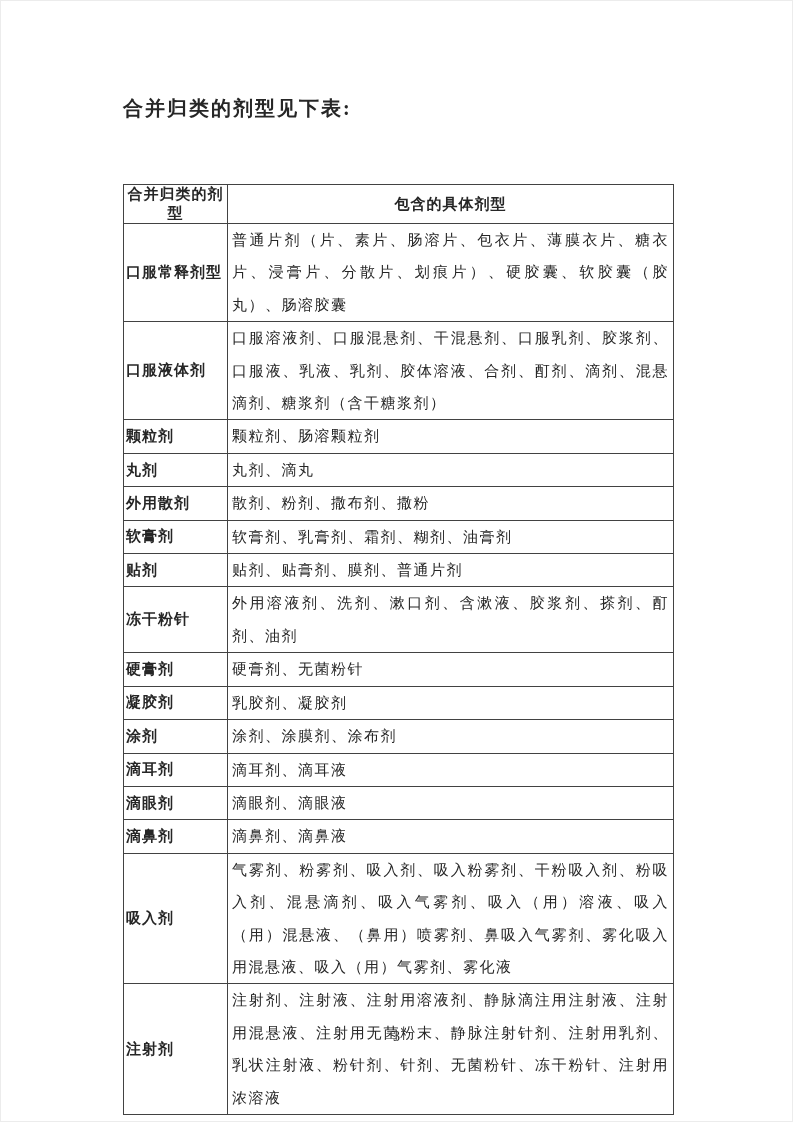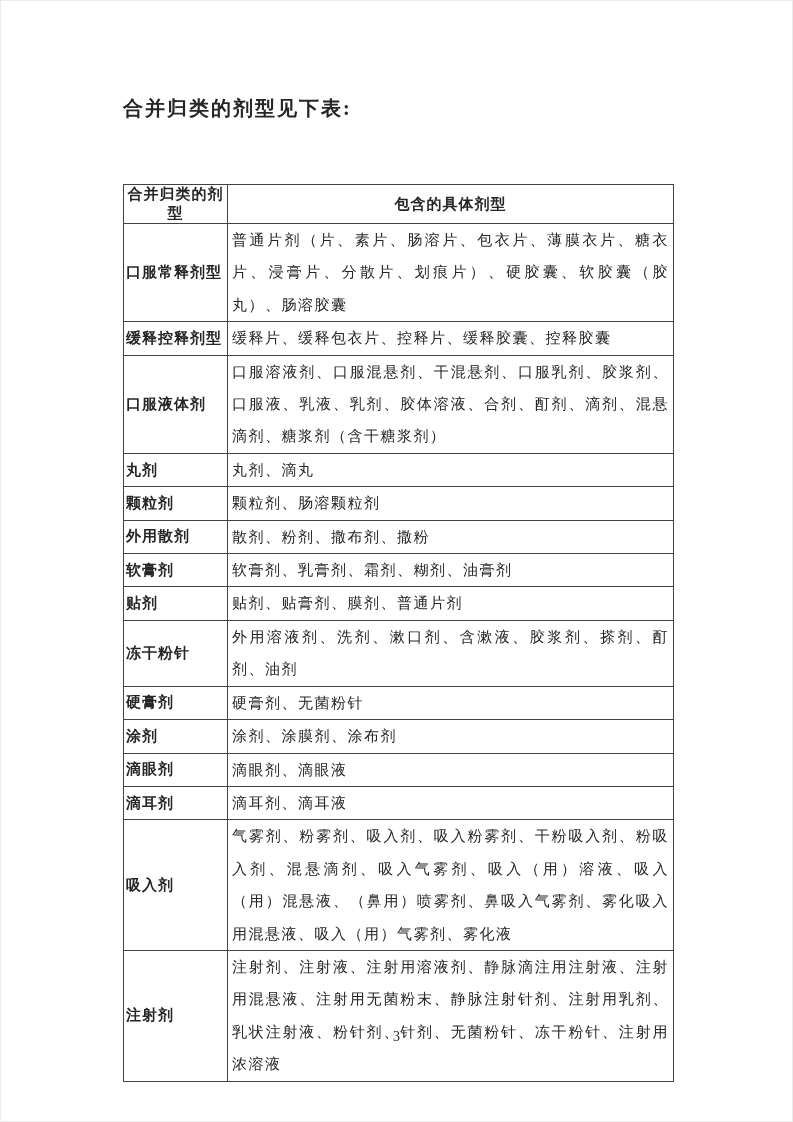--- a/index.html
+++ b/index.html
@@ -70,34 +70,30 @@
         <th class="col-category">合并归类的剂型</th>
         <th class="col-detail-h">包含的具体剂型</th>
       </tr>
     </thead>
     <tbody>
         <tr>
           <td class="col-category">口服常释剂型</td>
           <td class="col-detail">普通片剂（片、素片、肠溶片、包衣片、薄膜衣片、糖衣片、浸膏片、分散片、划痕片）、硬胶囊、软胶囊（胶丸）、肠溶胶囊</td>
         </tr>
         <tr>
-          <td class="col-category">缓释控释剂型</td>
-          <td class="col-detail">缓释片、缓释包衣片、控释片、缓释胶囊、控释胶囊</td>
-        </tr>
-        <tr>
           <td class="col-category">口服液体剂</td>
           <td class="col-detail">口服溶液剂、口服混悬剂、干混悬剂、口服乳剂、胶浆剂、口服液、乳液、乳剂、胶体溶液、合剂、酊剂、滴剂、混悬滴剂、糖浆剂（含干糖浆剂）</td>
         </tr>
         <tr>
+          <td class="col-category">颗粒剂</td>
+          <td class="col-detail">颗粒剂、肠溶颗粒剂</td>
+        </tr>
+        <tr>
           <td class="col-category">丸剂</td>
           <td class="col-detail">丸剂、滴丸</td>
-        </tr>
-        <tr>
-          <td class="col-category">颗粒剂</td>
-          <td class="col-detail">颗粒剂、肠溶颗粒剂</td>
         </tr>
         <tr>
           <td class="col-category">外用散剂</td>
           <td class="col-detail">散剂、粉剂、撒布剂、撒粉</td>
         </tr>
         <tr>
           <td class="col-category">软膏剂</td>
           <td class="col-detail">软膏剂、乳膏剂、霜剂、糊剂、油膏剂</td>
         </tr>
         <tr>
@@ -106,30 +102,38 @@
         </tr>
         <tr>
           <td class="col-category">冻干粉针</td>
           <td class="col-detail">外用溶液剂、洗剂、漱口剂、含漱液、胶浆剂、搽剂、酊剂、油剂</td>
         </tr>
         <tr>
           <td class="col-category">硬膏剂</td>
           <td class="col-detail">硬膏剂、无菌粉针</td>
         </tr>
         <tr>
+          <td class="col-category">凝胶剂</td>
+          <td class="col-detail">乳胶剂、凝胶剂</td>
+        </tr>
+        <tr>
           <td class="col-category">涂剂</td>
           <td class="col-detail">涂剂、涂膜剂、涂布剂</td>
+        </tr>
+        <tr>
+          <td class="col-category">滴耳剂</td>
+          <td class="col-detail">滴耳剂、滴耳液</td>
         </tr>
         <tr>
           <td class="col-category">滴眼剂</td>
           <td class="col-detail">滴眼剂、滴眼液</td>
         </tr>
         <tr>
-          <td class="col-category">滴耳剂</td>
-          <td class="col-detail">滴耳剂、滴耳液</td>
+          <td class="col-category">滴鼻剂</td>
+          <td class="col-detail">滴鼻剂、滴鼻液</td>
         </tr>
         <tr>
           <td class="col-category">吸入剂</td>
           <td class="col-detail">气雾剂、粉雾剂、吸入剂、吸入粉雾剂、干粉吸入剂、粉吸入剂、混悬滴剂、吸入气雾剂、吸入（用）溶液、吸入（用）混悬液、（鼻用）喷雾剂、鼻吸入气雾剂、雾化吸入用混悬液、吸入（用）气雾剂、雾化液</td>
         </tr>
         <tr>
           <td class="col-category">注射剂</td>
           <td class="col-detail">注射剂、注射液、注射用溶液剂、静脉滴注用注射液、注射用混悬液、注射用无菌粉末、静脉注射针剂、注射用乳剂、乳状注射液、粉针剂、针剂、无菌粉针、冻干粉针、注射用浓溶液</td>
         </tr>
       </tbody>

